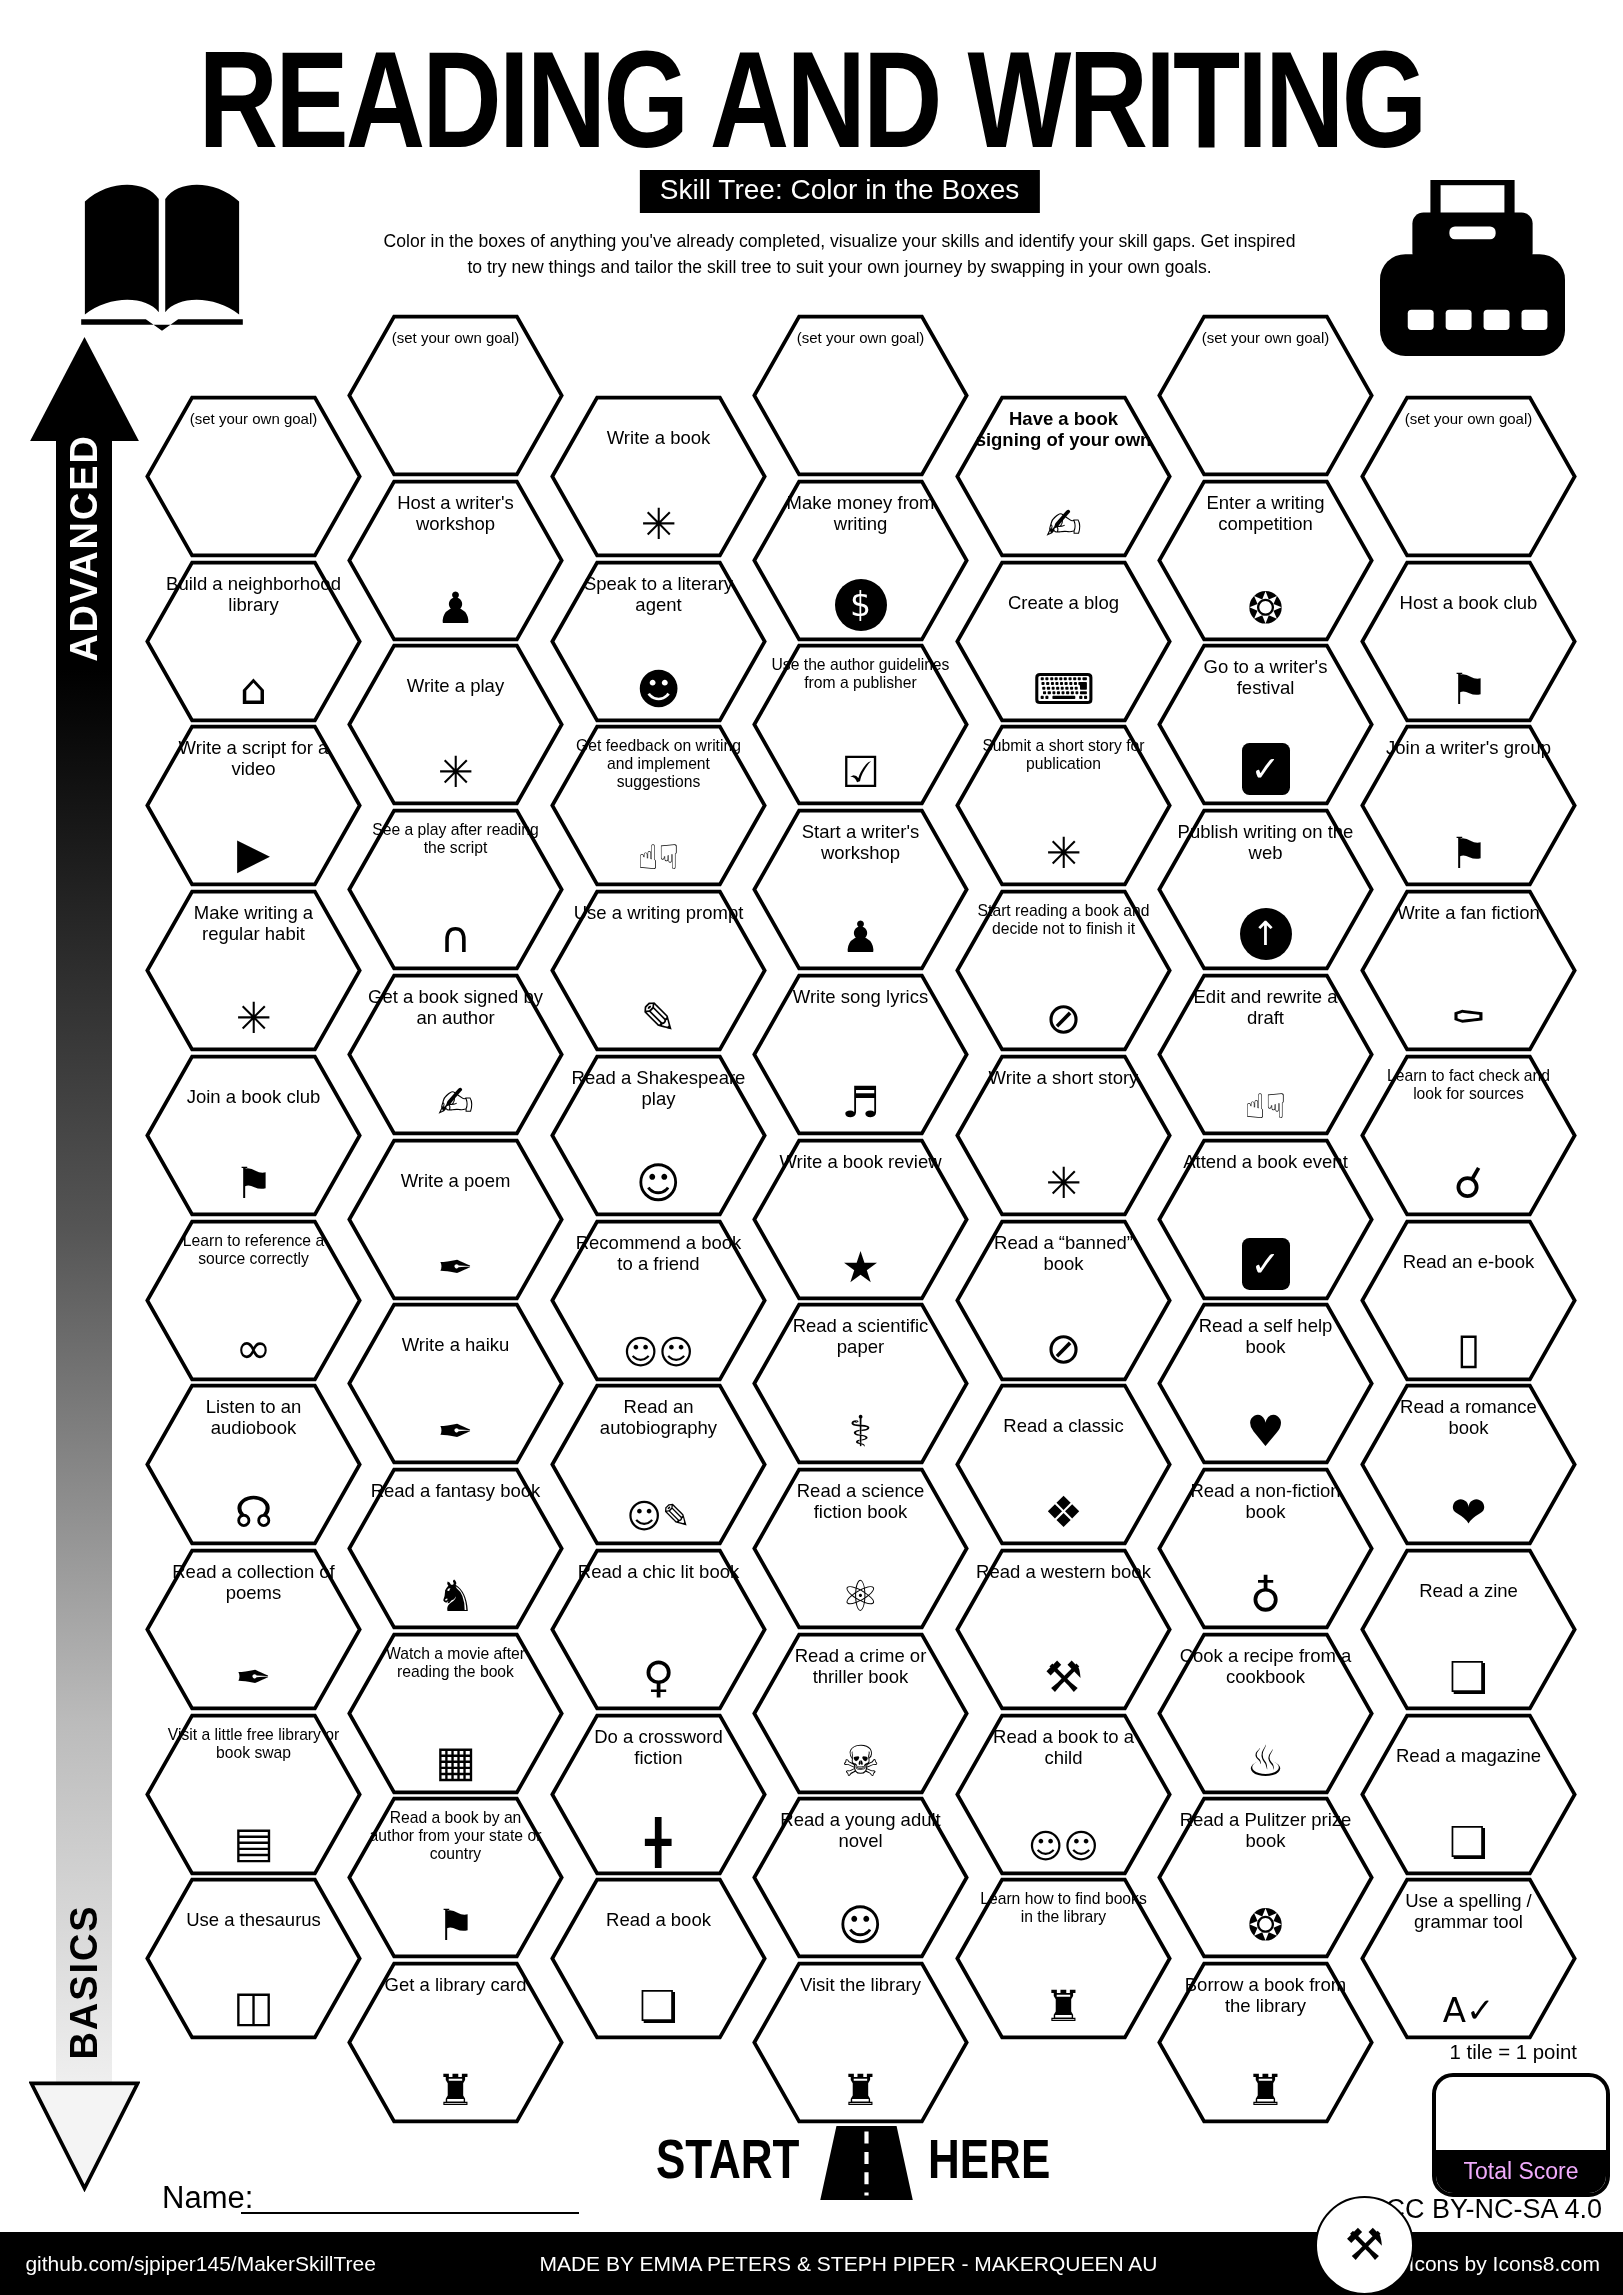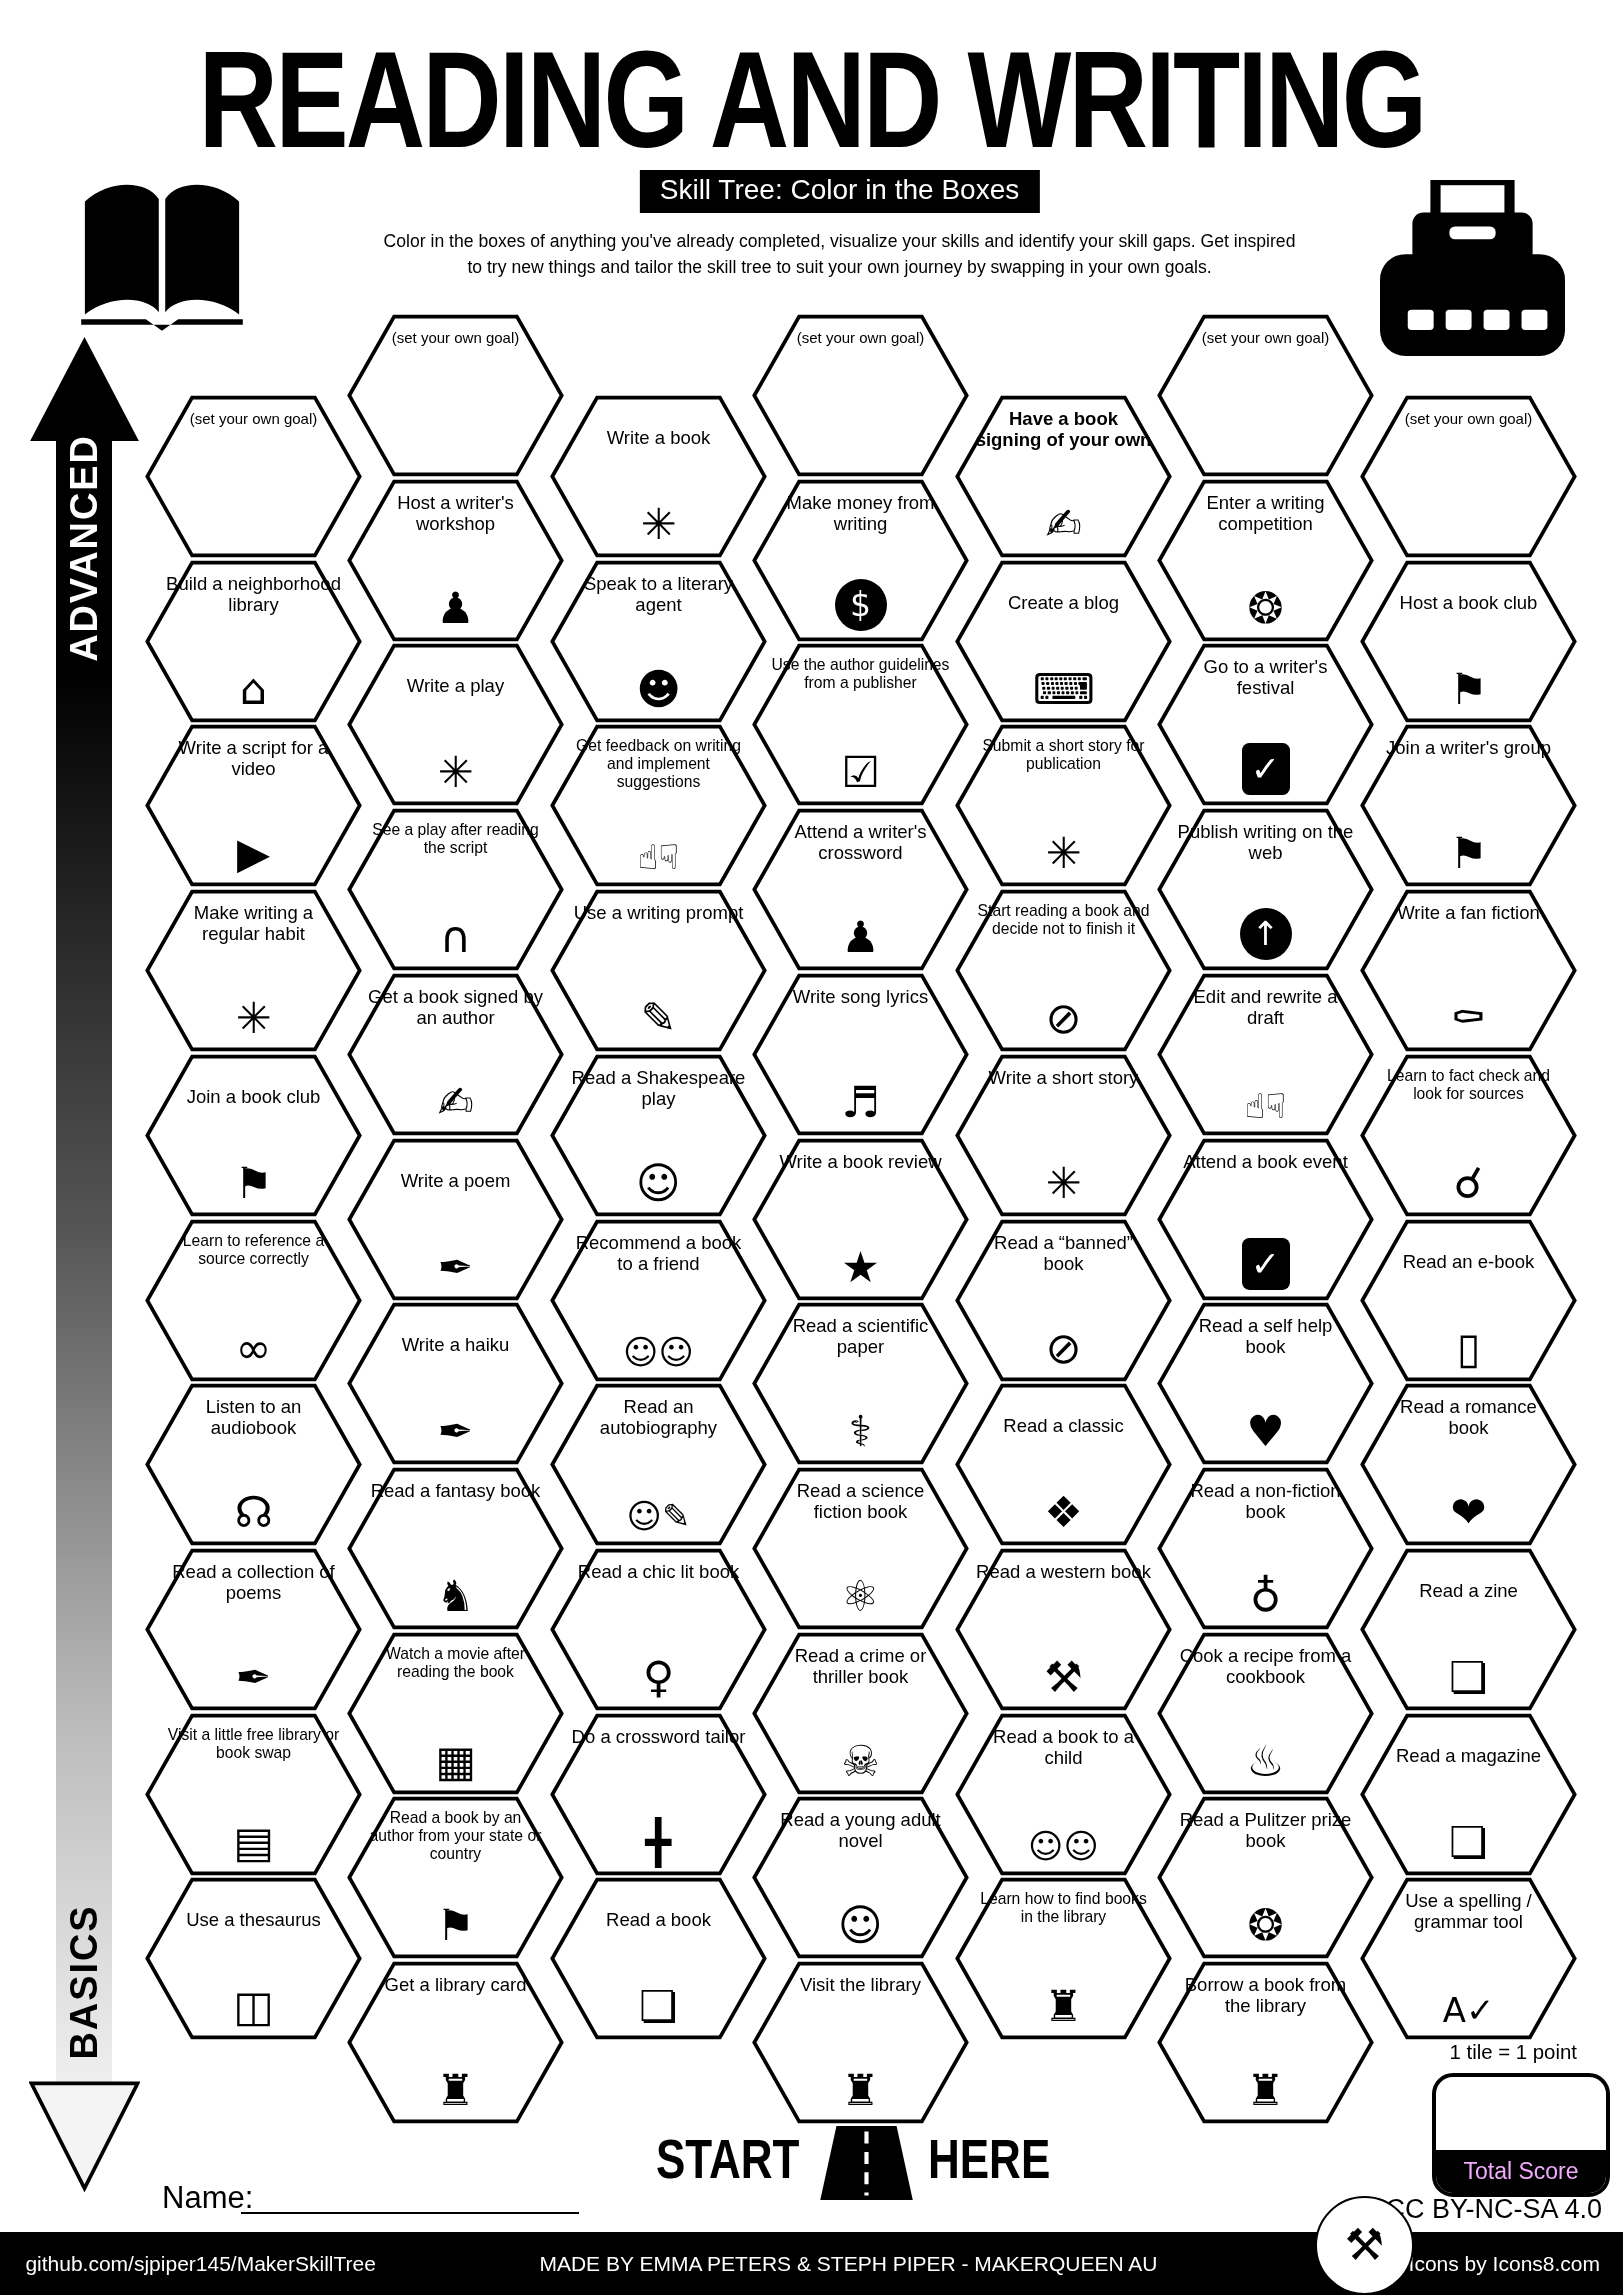--- a/index.html
+++ b/index.html
@@ -296,21 +296,21 @@
         <svg class="shape" width="217" height="163" viewBox="0 0 470 352">
           <polygon points="5,176 102,5 368,5 465,176 368,347 102,347" fill="#fff" stroke="#000" stroke-width="8"></polygon>
         </svg>
         <div class="lbl">Read a chic lit book</div>
         <div class="ic">♀</div>
       </div>
       <div class="hex" style="left: 550px; top: 1713px;">
         <svg class="shape" width="217" height="163" viewBox="0 0 470 352">
           <polygon points="5,176 102,5 368,5 465,176 368,347 102,347" fill="#fff" stroke="#000" stroke-width="8"></polygon>
         </svg>
-        <div class="lbl">Do a crossword tailor</div>
+        <div class="lbl">Do a crossword fiction</div>
         <div class="ic">╋</div>
       </div>
       <div class="hex short" style="left: 550px; top: 1877px;">
         <svg class="shape" width="217" height="163" viewBox="0 0 470 352">
           <polygon points="5,176 102,5 368,5 465,176 368,347 102,347" fill="#fff" stroke="#000" stroke-width="8"></polygon>
         </svg>
         <div class="lbl">Read a book</div>
         <div class="ic">❏</div>
       </div>
       <div class="hex goal" style="left: 752px; top: 314px;">
@@ -330,21 +330,21 @@
         <svg class="shape" width="217" height="163" viewBox="0 0 470 352">
           <polygon points="5,176 102,5 368,5 465,176 368,347 102,347" fill="#fff" stroke="#000" stroke-width="8"></polygon>
         </svg>
         <div class="lbl">Use the author guidelines from a publisher</div>
         <div class="ic">☑</div>
       </div>
       <div class="hex" style="left: 752px; top: 808px;">
         <svg class="shape" width="217" height="163" viewBox="0 0 470 352">
           <polygon points="5,176 102,5 368,5 465,176 368,347 102,347" fill="#fff" stroke="#000" stroke-width="8"></polygon>
         </svg>
-        <div class="lbl">Attend a writer's crossword</div>
+        <div class="lbl">Start a writer's workshop</div>
         <div class="ic">♟</div>
       </div>
       <div class="hex" style="left: 752px; top: 973px;">
         <svg class="shape" width="217" height="163" viewBox="0 0 470 352">
           <polygon points="5,176 102,5 368,5 465,176 368,347 102,347" fill="#fff" stroke="#000" stroke-width="8"></polygon>
         </svg>
         <div class="lbl">Write song lyrics</div>
         <div class="ic">♬</div>
       </div>
       <div class="hex" style="left: 752px; top: 1138px;">

